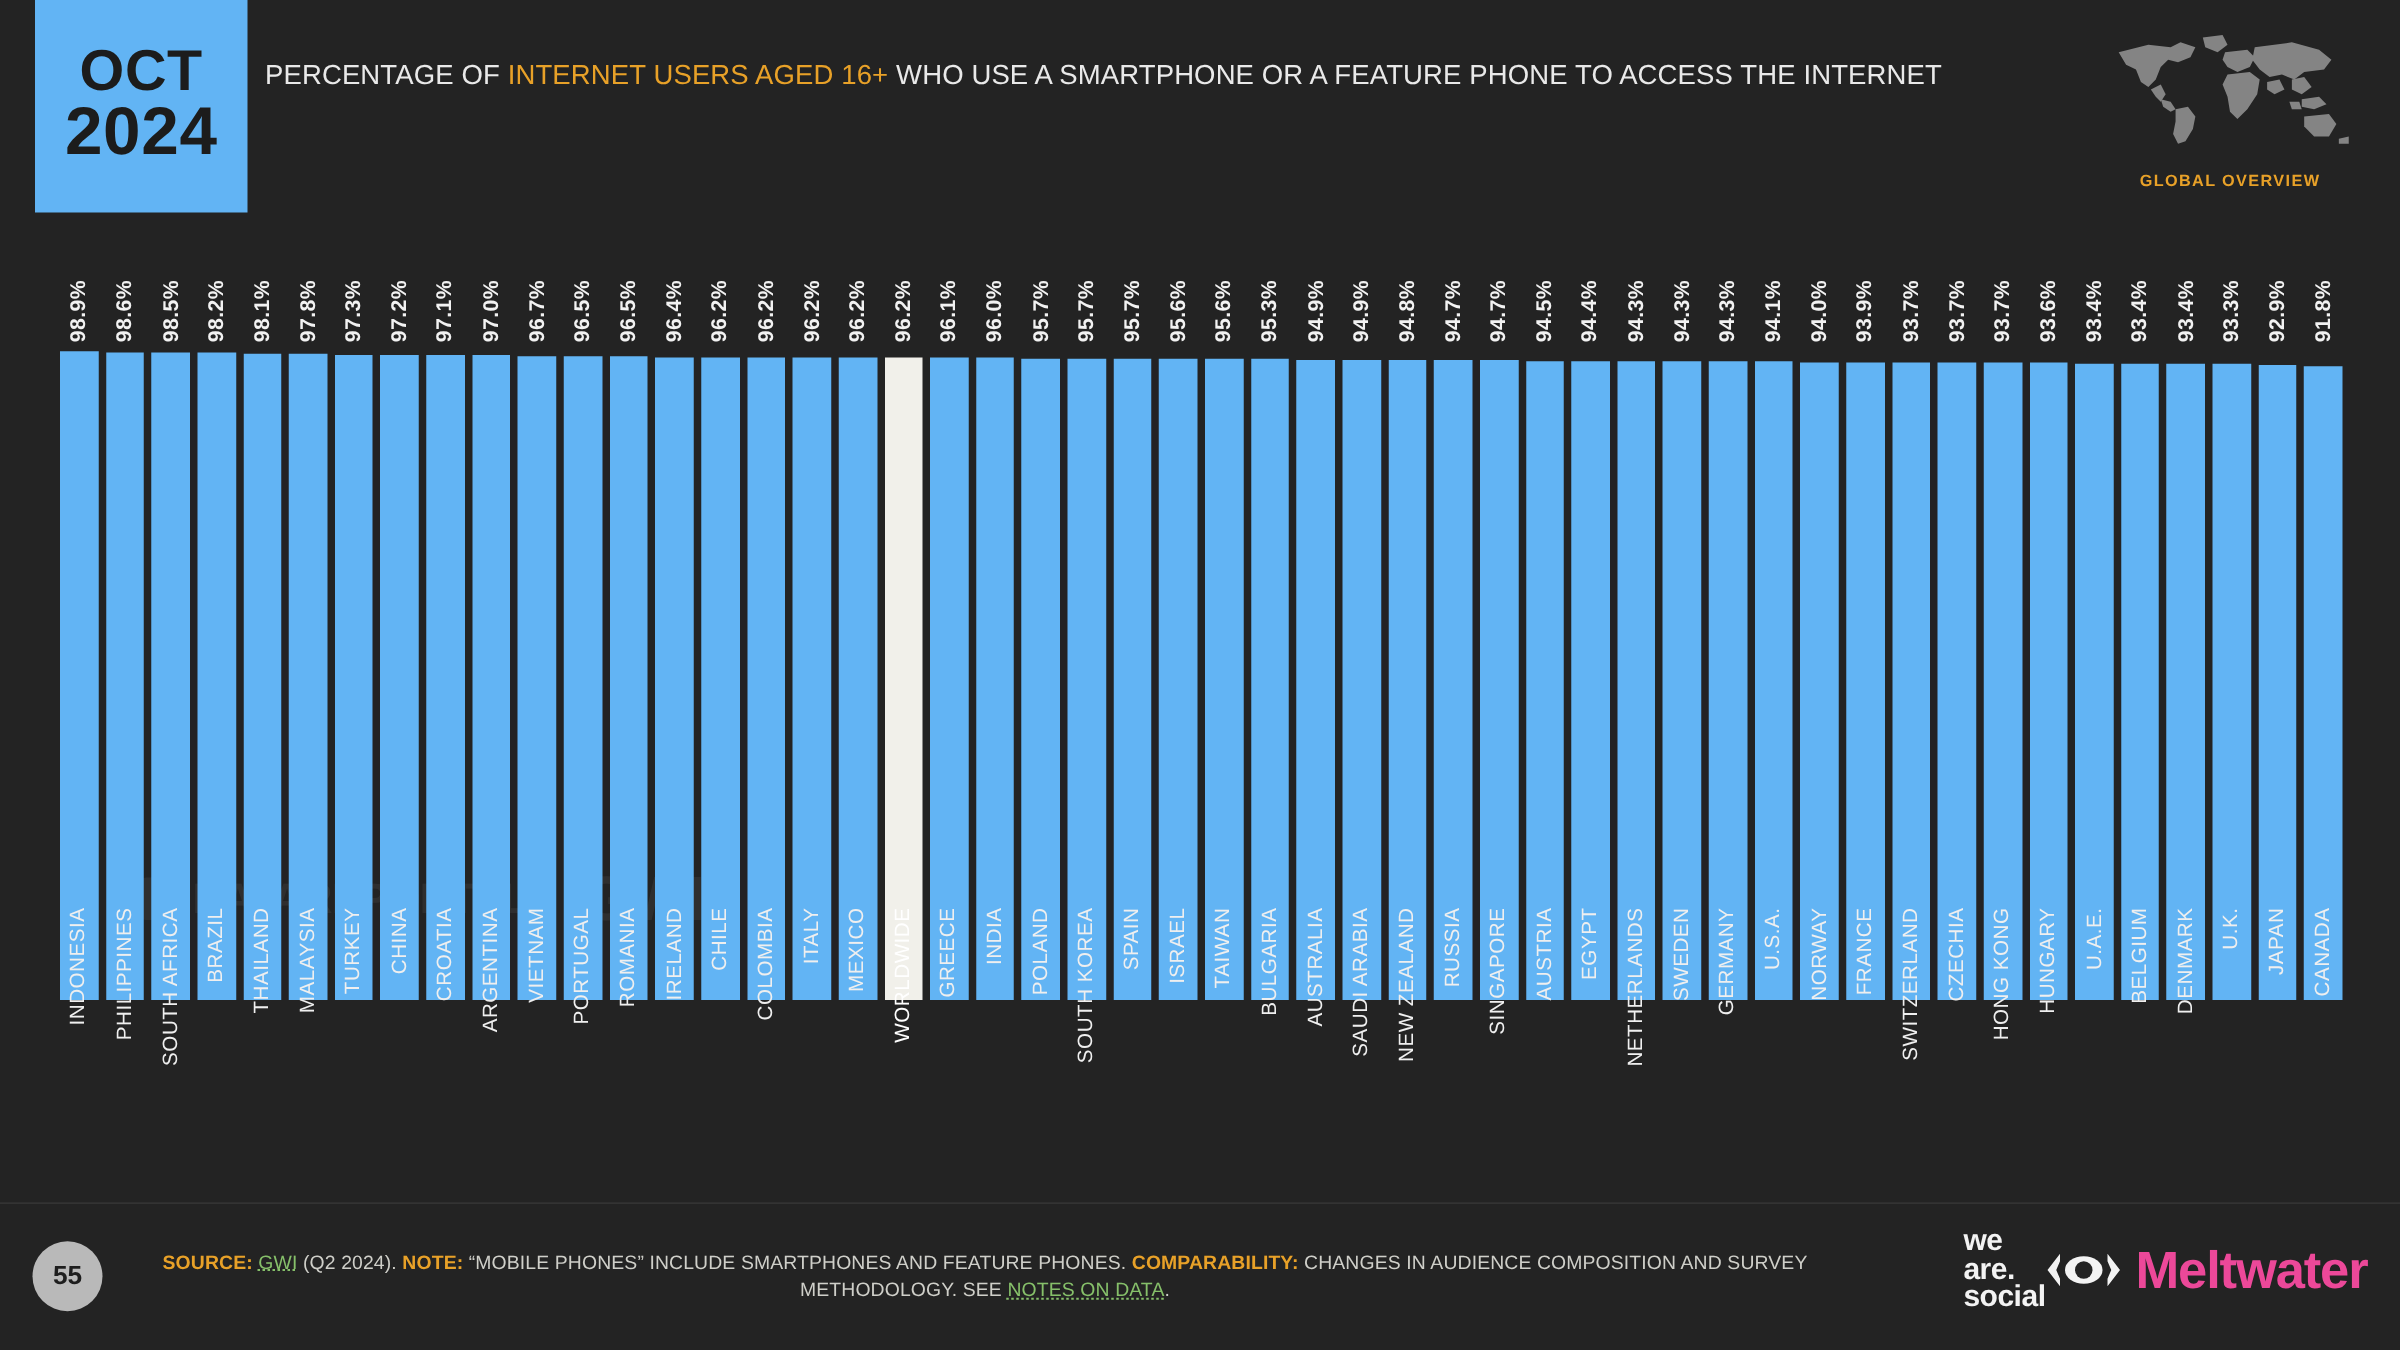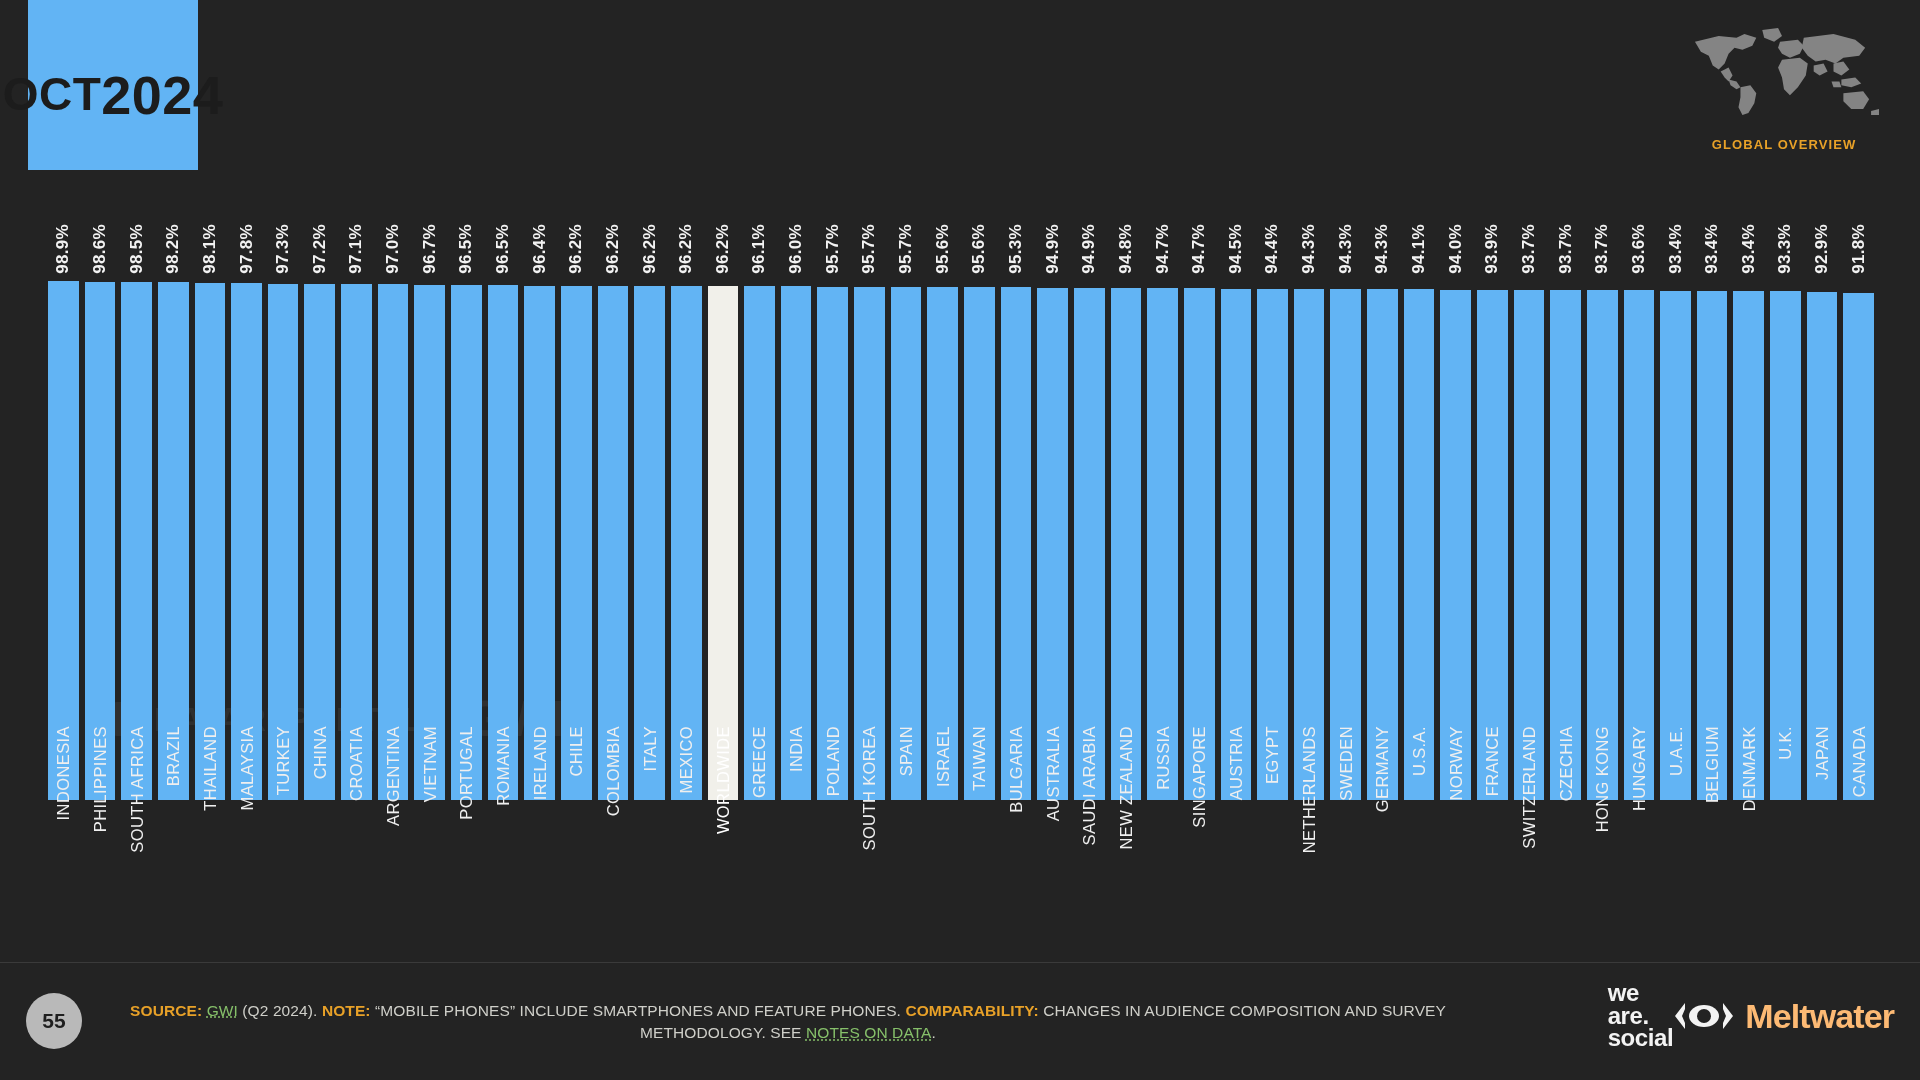--- a/index.html
+++ b/index.html
@@ -15,23 +15,23 @@
     background: #232323;
   }
 
   
   #header { position: absolute; left: 0; top: 0; width: 1920px; height: 176px; }
 
   #date-badge {
     position: absolute; left: 28px; top: 0;
     width: 170px; height: 170px;
     background: #62b4f4;
-    display: flex; flex-direction: row;
-    align-items: center; justify-content: center;
-    padding-top: 20px;
+    display: flex; flex-direction: column;
+    align-items: center; 
+    padding-top: 34px;
   }
   #date-badge .dline {
     font-weight: bold;
     color: #1c1c1c;
     letter-spacing: 0.5px;
     line-height: 0.98;
     text-align: center;
   }
   #date-month { font-size: 46px; }
   #date-year  { font-size: 54px; }
@@ -173,37 +173,38 @@
     display: flex; align-items: center; 
   }
   #was-logo {
     color: #f3f3f3; font-weight: bold;
     font-size: 24px; line-height: 0.94;
     letter-spacing: -0.4px;
   }
   #mw-logo { display: flex; align-items: center; gap: 10px; }
   #mw-eye { width: 62px; height: 32px; }
   #mw-word {
-    color: #fdba74; font-size: 34px; font-weight: bold;
+    color: #ec4899; font-size: 42px; font-weight: bold;
     letter-spacing: -0.9px;
   }
 </style>
 </head>
 <body>
 
 <div id="slide">
 
   <div id="header">
 
     <div id="date-badge">
       <div class="dline" id="date-month">OCT</div>
       <div class="dline" id="date-year">2024</div>
     </div>
 
     <div id="title-block">
+      <div id="subtitle"><span>PERCENTAGE OF </span><span class="hl">INTERNET USERS AGED 16+</span><span> WHO USE A SMARTPHONE OR A FEATURE PHONE TO ACCESS THE INTERNET</span></div>
     </div>
 
     <div id="region-badge">
       <svg id="region-map" viewBox="0 0 200 96">
         <g fill="#8a8a8a">
 
           <path d="M10 18 L34 12 L52 14 L60 10 L72 14 L68 22 L58 26 L50 24 L44 30 L40 40 L34 46 L28 42 L24 32 L16 28 Z"></path>
           <path d="M36 48 L44 44 L48 52 L44 58 L40 54 Z"></path>
 
           <path d="M78 6 L94 4 L98 12 L90 18 L80 14 Z"></path>

